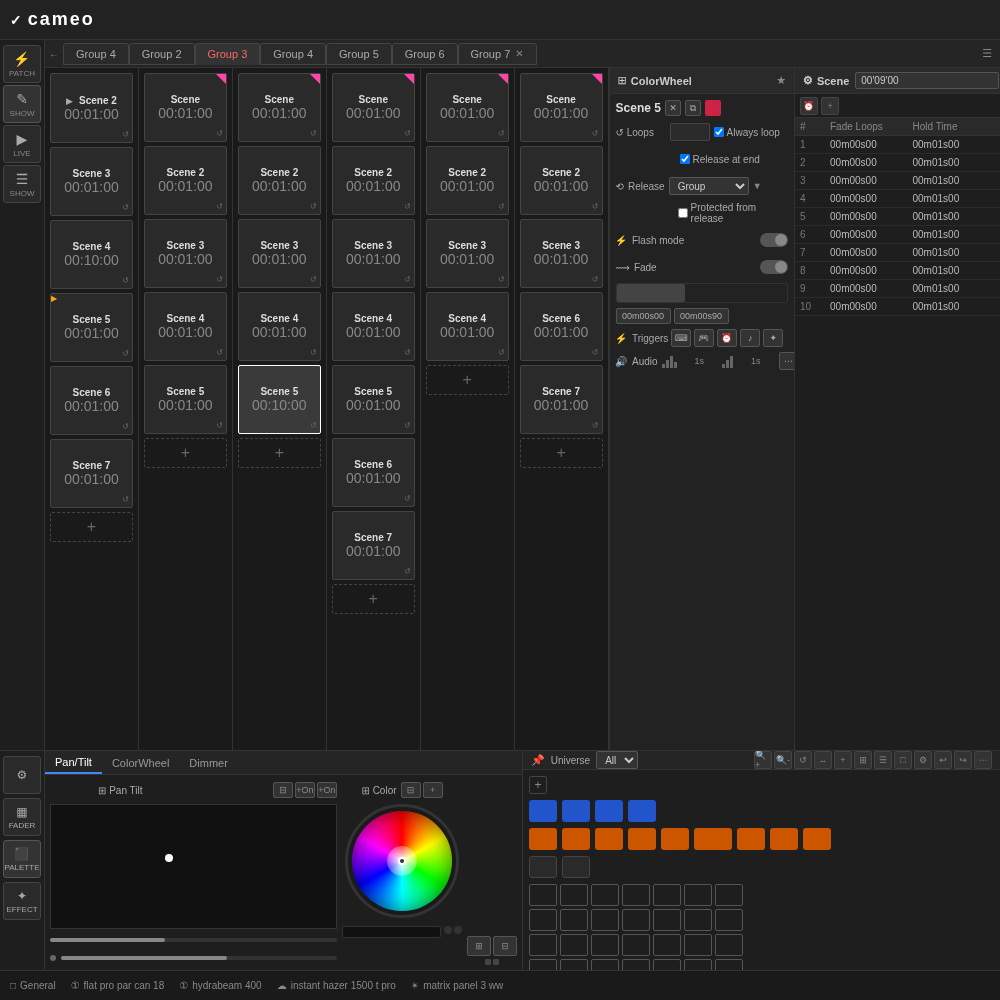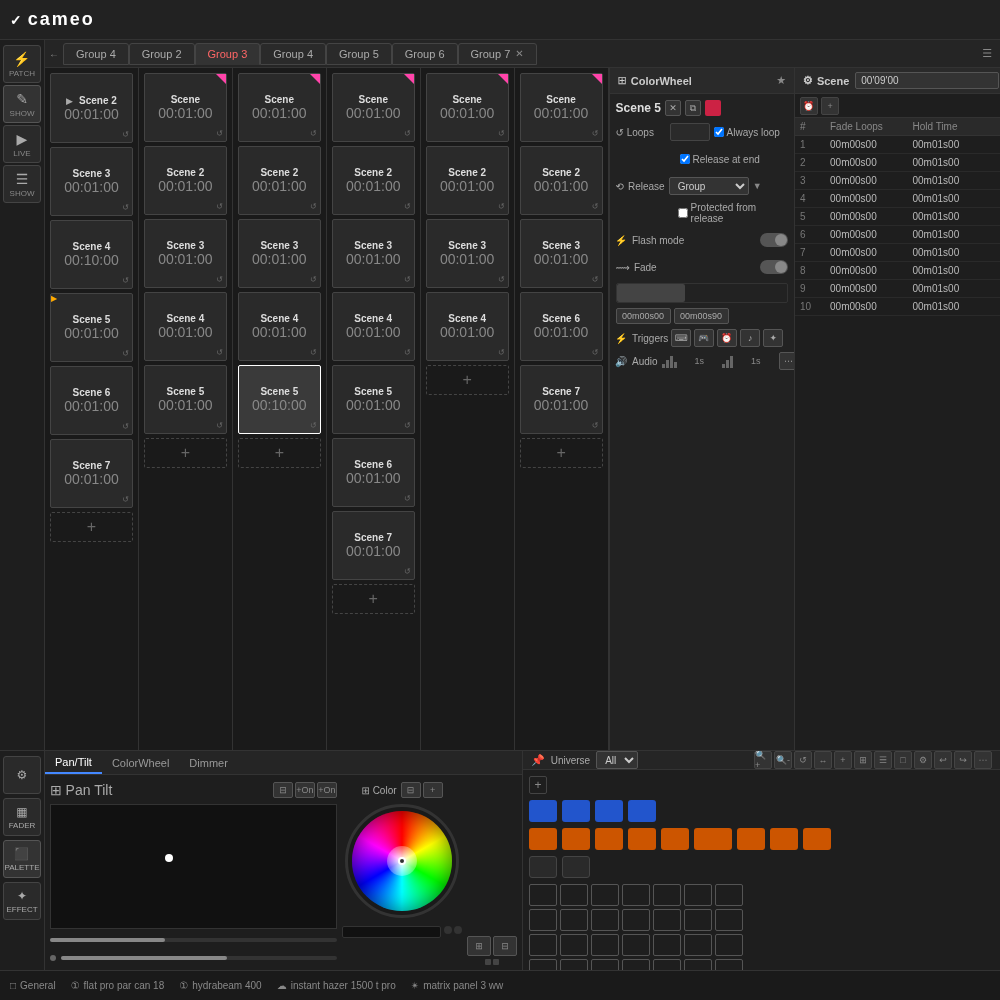--- a/index.html
+++ b/index.html
@@ -469,21 +469,22 @@
       display: flex;
       gap: 4px;
       align-items: center;
       height: 20px;
     }
     .pt-control-group {
       display: flex;
       gap: 2px;
       align-items: center;
       color: #aaa;
-      font-size: 14px;
+      font-size: 10px;
+      margin-left: 48px;
     }
     .pt-ctrl-btn {
       width: 20px;
       height: 16px;
       background: #333;
       border: 1px solid #555;
       border-radius: 2px;
       cursor: pointer;
       color: #888;
       font-size: 9px;

